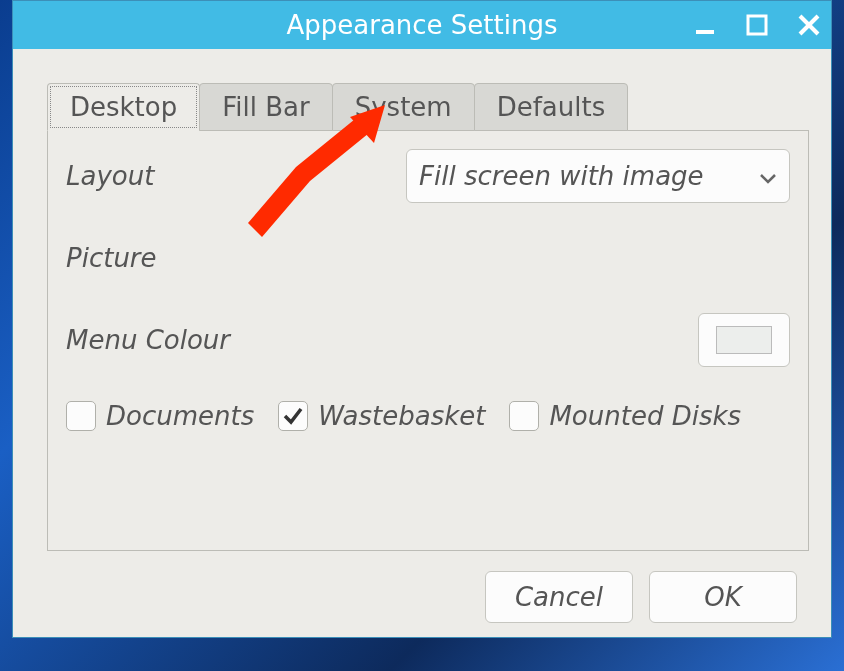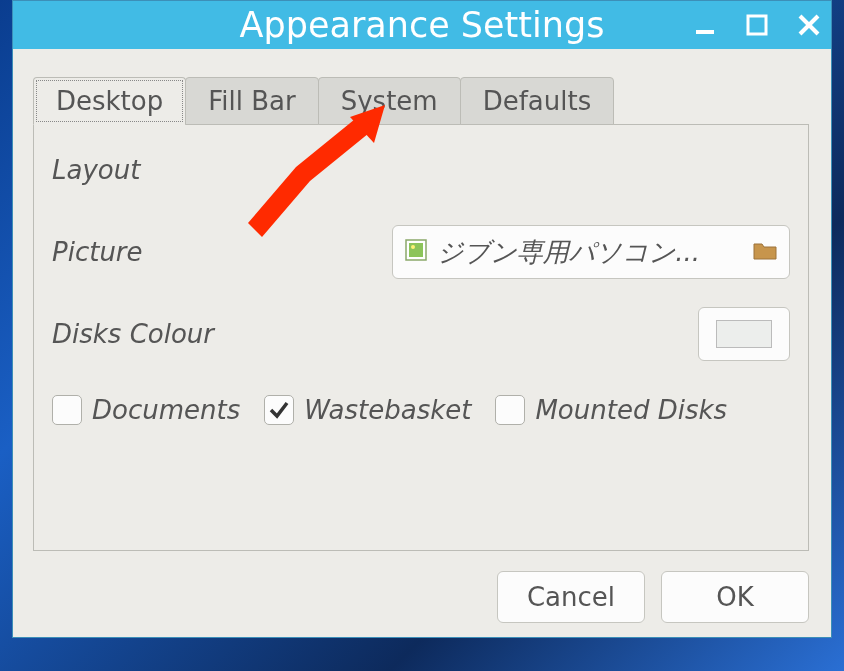--- a/index.html
+++ b/index.html
@@ -28,21 +28,21 @@
   .titlebar {
     height: 48px;
     background: #41bbe5;
     display: flex;
     align-items: center;
     justify-content: center;
     position: relative;
   }
   .title {
     color: #fff;
-    font-size: 35px;
+    font-size: 26px;
   }
   .win-controls {
     position: absolute;
     right: 8px;
     top: 0;
     height: 48px;
     display: flex;
     align-items: center;
     gap: 24px;
   }
@@ -50,23 +50,24 @@
     width: 28px;
     height: 28px;
     color: #fff;
     display: flex;
     align-items: center;
     justify-content: center;
     cursor: pointer;
   }
   .content {
     flex: 1;
-    padding: 28px 22px 10px 20px;
+    padding: 28px 22px 10px 34px;
     display: flex;
     flex-direction: column;
+    margin-top: 6px;
   }
   .tabs {
     display: flex;
     align-items: flex-end;
     position: relative;
     z-index: 2;
   }
   .tab {
     padding: 8px 22px;
     font-size: 26px;
@@ -165,21 +166,22 @@
     border-radius: 5px;
     background: #fcfcfc;
     display: flex;
     align-items: center;
     justify-content: center;
   }
   .footer {
     display: flex;
     justify-content: flex-end;
     gap: 16px;
-    padding: 10px 22px 14px 22px;
+    padding: 10px 34px 14px 22px;
+    font-style: italic;
   }
   .btn {
     min-width: 148px;
     height: 52px;
     background: #fcfcfc;
     border: 1px solid #c6c6c0;
     border-radius: 6px;
     display: flex;
     align-items: center;
     justify-content: center;
@@ -228,45 +230,38 @@
       <div class="tab active">Desktop</div>
       <div class="tab">Fill Bar</div>
       <div class="tab">System</div>
       <div class="tab">Defaults</div>
     </div>
 
     <div class="tab-panel">
 
       <div class="row">
         <div class="row-label">Layout</div>
+        <div class="field">
+          <span>Fill screen with image</span>
+          <span class="filler"></span>
+          <span>
+            <svg width="18" height="12" viewBox="0 0 18 12">
+                <path d="M2 2 L9 9 L16 2" fill="none" stroke="#666" stroke-width="2.5"></path>
+              </svg>
+          </span>
+        </div>
       </div>
 
       <div class="row">
         <div class="row-label">Picture</div>
-        <div class="field">
-          <span>
-            <svg width="22" height="22" viewBox="0 0 22 22">
-                <rect x="1" y="1" width="20" height="20" fill="#fff" stroke="#8aa86a" stroke-width="1.5"></rect>
-                <rect x="4" y="4" width="14" height="14" fill="#8cc45a"></rect>
-                <circle cx="8" cy="8" r="2" fill="#fff176"></circle>
-              </svg>
-          </span>
-          <span>ジブン専用パソコン...</span>
-          <span class="filler"></span>
-          <span>
-            <svg width="24" height="20" viewBox="0 0 24 20">
-                <path d="M1 3 h8 l2 3 h12 v12 h-22 z" fill="#c7954c" stroke="#9c733a" stroke-width="1"></path>
-              </svg>
-          </span>
-        </div>
       </div>
 
 
       <div class="row">
-        <div class="row-label">Disks Colour</div>
+        <div class="row-label">Menu Colour</div>
         <div class="swatch-wrap">
           <div class="swatch-btn">
             <div class="swatch" style="background:#eceeec"></div>
           </div>
         </div>
       </div>
 
       <div class="checks">
         <div class="check">
           <div class="checkbox"></div>

